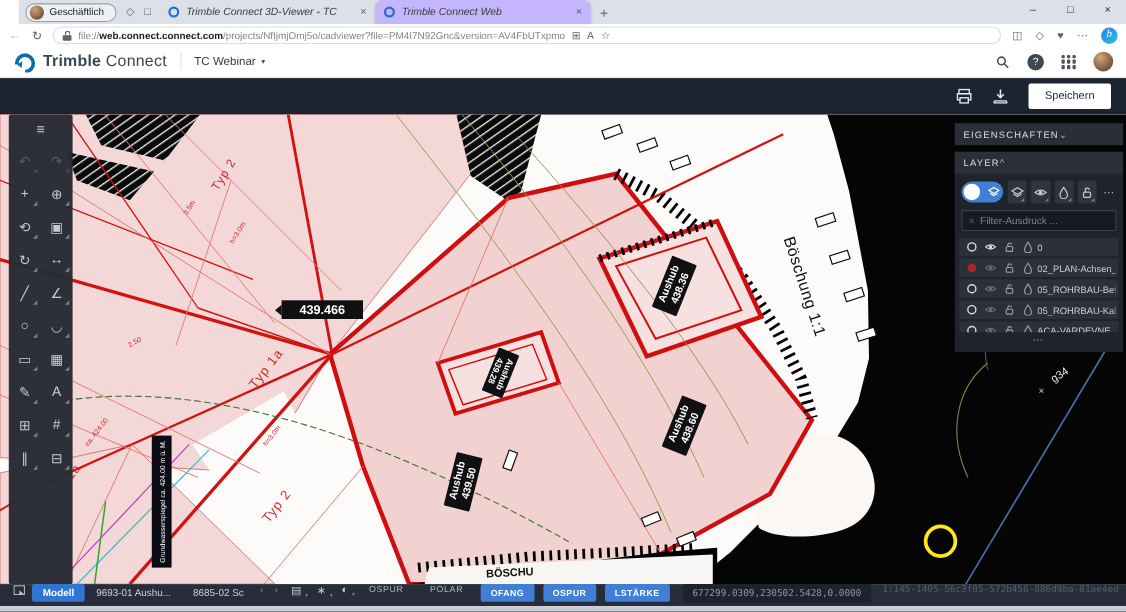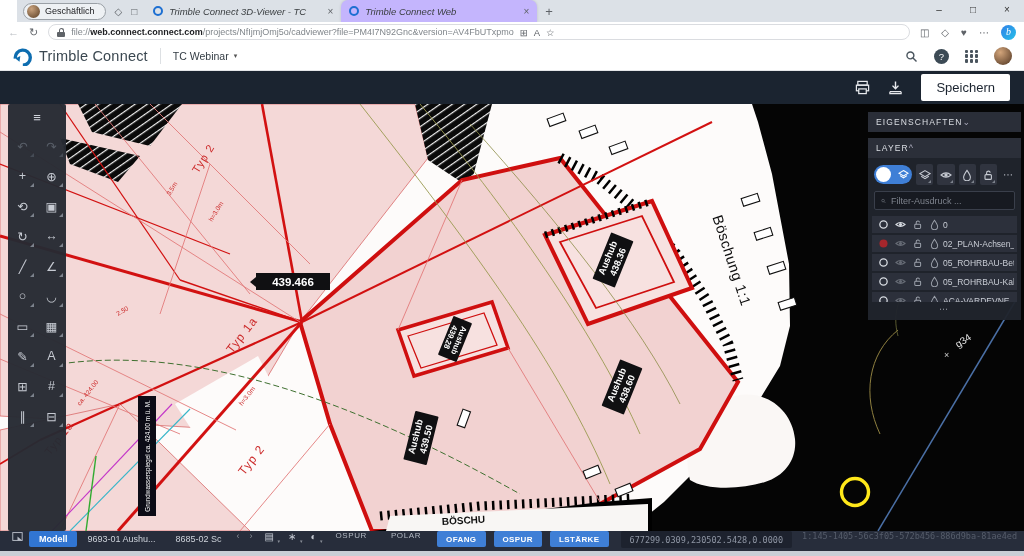--- a/index.html
+++ b/index.html
@@ -32,35 +32,35 @@
   .url b { color:#202124; font-weight:bold; }
   .field-ic { font-size:9.5px; color:#5f6368; }
   .tb-right { display:flex; align-items:center; gap:12px; margin-left:10px; }
   .tb-right span { font-size:10px; color:#5f6368; }
   .copilot { width:15px; height:15px; border-radius:50%; background:linear-gradient(135deg,#2f7fe8,#27c0e8); color:#fff; font-size:10px; font-style:italic; font-family:"Liberation Serif",serif; text-align:center; line-height:14px; }
 
   
   .tc-header { position:absolute; top:42px; left:0; right:0; height:29px; background:#fff; border-bottom:1px solid #e4e6e8; display:flex; align-items:center; padding:0 12px; }
   .tc-logo { display:flex; align-items:center; gap:7px; }
   .tc-word { font-size:14.5px; color:#3a4750; letter-spacing:.2px; }
-  .tc-word b { font-weight:normal; }
+  .tc-word b { font-weight:bold; }
   .tc-divider { width:1px; height:16px; background:#dde0e3; margin:0 12px; }
   .tc-project { font-size:10.5px; color:#333c44; display:flex; align-items:center; gap:5px; }
   .tc-project .car { font-size:7px; color:#555; }
   .tc-right { margin-left:auto; display:flex; align-items:center; gap:16px; }
   .tc-right .sic { font-size:12px; color:#4a555e; }
   .help-circ { width:15px; height:15px; border-radius:50%; background:#3c4a55; color:#fff; font-size:9.5px; text-align:center; line-height:15px; }
   .grid9 { width:13px; height:13px; display:grid; grid-template-columns:repeat(3,1fr); gap:1.5px; }
   .grid9 i { background:#4a555e; border-radius:1px; }
   .tc-avatar { width:18px; height:18px; border-radius:50%; background:radial-gradient(circle at 35% 30%,#d3a57b,#6e4f36 75%); }
 
   
   .app-toolbar { position:absolute; top:71px; left:0; right:0; height:33px; background:#1b2430; display:flex; align-items:center; justify-content:flex-end; gap:18px; padding:0 14px; }
   .app-toolbar svg { display:block; }
-  .save-btn { background:#fff; color:#1b2430; font-size:13px; padding:6px 15px; border-radius:2px; }
+  .save-btn { background:#fff; color:#1b2430; font-size:10px; padding:6px 15px; border-radius:2px; }
 
   
   .canvas { position:absolute; top:104px; left:0; width:1024px; height:427px; background:#000; }
   .canvas svg { position:absolute; top:0; left:0; }
 
   
   .cad-tools { position:absolute; top:104px; left:8px; width:58px; height:427px; background:rgba(38,42,51,.97); border-radius:2px; padding-top:6px; }
   .ham { text-align:center; color:#cfd3da; font-size:13px; margin-bottom:6px; }
   .tgrid { display:grid; grid-template-columns:1fr 1fr; }
   .tbtn { position:relative; height:30px; display:flex; align-items:center; justify-content:center; color:#c6cad2; font-size:12.5px; }

